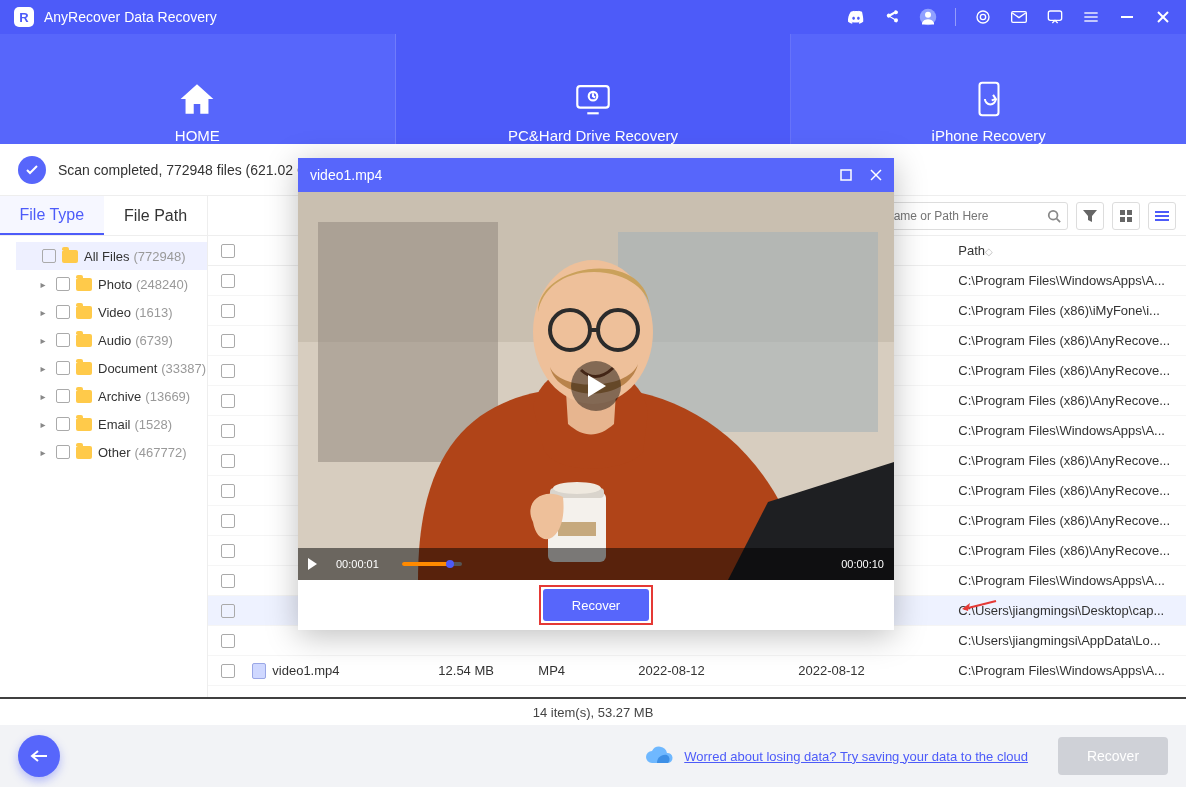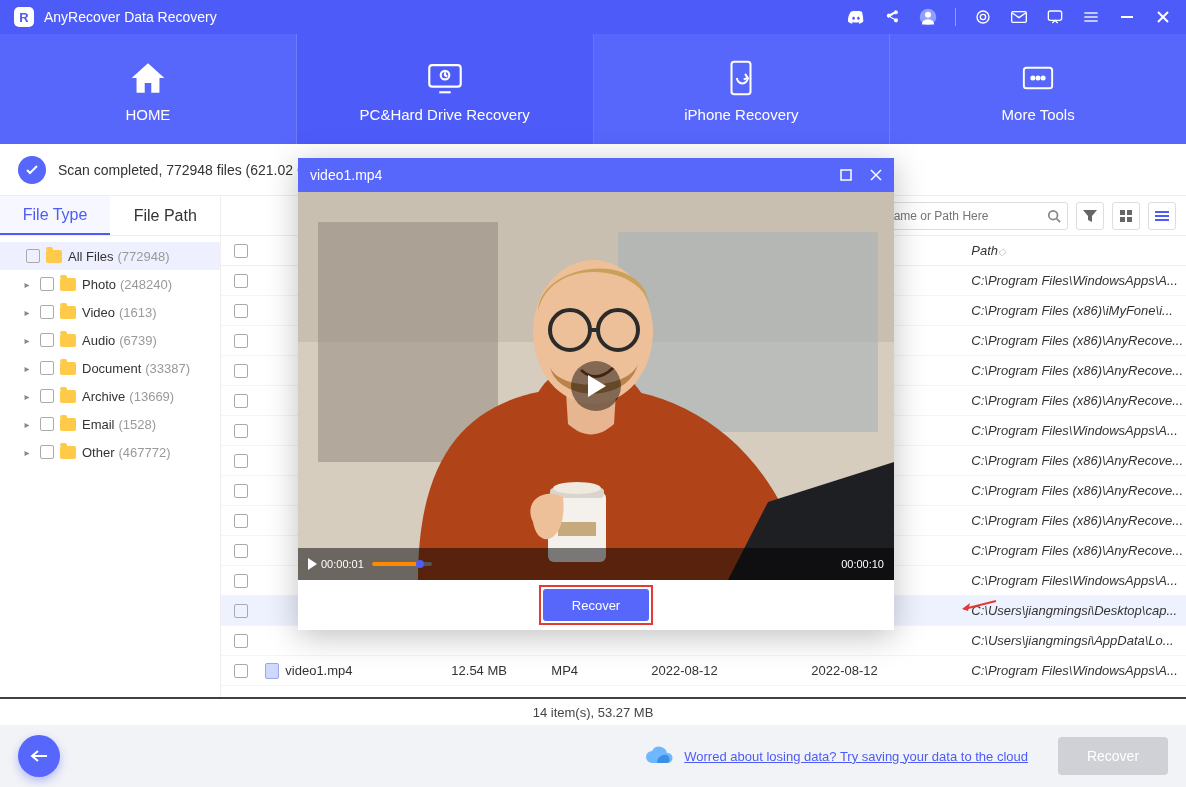--- a/index.html
+++ b/index.html
@@ -6,36 +6,36 @@
   body { width: 1186px; height: 787px; background: #fff; overflow: hidden; position: relative; }
 
   .titlebar { height: 34px; background: #4d5bf9; display: flex; align-items: center; padding: 0 14px; color: #fff; }
   .titlebar .logo { width: 20px; height: 20px; background: #fff; border-radius: 5px; display:flex; align-items:center; justify-content:center; color:#4d5bf9; font-weight:bold; font-size:13px; margin-right: 10px;}
   .titlebar .app-title { font-size: 14px; }
   .titlebar .spacer { flex: 1; }
   .titlebar .titlebar-icons { display: flex; gap: 18px; align-items: center; }
   .titlebar .titlebar-icons span { width: 18px; display:flex; justify-content:center; cursor:pointer; }
 
   .topnav { height: 110px; background: #5766fb; display: flex; }
-  .topnav .nav-item { flex: 1; display: flex; flex-direction: column; align-items: center; justify-content: center; color: #fff; font-size: 15px; border-right: 1px solid rgba(255,255,255,0.15); cursor:pointer; }
+  .topnav .nav-item { flex: 1; display: flex; flex-direction: column; align-items: center; justify-content: flex-end; color: #fff; font-size: 15px; border-right: 1px solid rgba(255,255,255,0.15); cursor:pointer; }
   .topnav .nav-item:last-child{border-right:none;}
   .topnav .nav-item .nav-icon { height: 44px; display: flex; align-items: center; justify-content:center; margin-bottom: 6px; }
   .topnav .nav-item.active { background: #4d5bf9; }
 
   .status-bar { height: 52px; display: flex; align-items: center; padding: 0 18px; border-bottom: 1px solid #eee; color: #333; font-size: 14px; }
   .status-bar .status-icon { width: 28px; height: 28px; background: #5766fb; border-radius: 50%; display:flex; align-items:center; justify-content:center; margin-right: 12px; }
 
   .content { display: flex; height: calc(100% - 34px - 110px - 52px - 28px - 62px); position:relative; }
 
   .sidebar { width: 256px; border-right: 1px solid #eee; display:flex; flex-direction:column; }
   .sidebar-tabs { display: flex; height: 40px; border-bottom: 1px solid #eee; }
   .sidebar-tabs .tab { flex: 1; display:flex; align-items:center; justify-content:center; font-size: 16px; color:#333; cursor:pointer; }
   .sidebar-tabs .tab.active { color: #4d5bf9; border-bottom: 2px solid #4d5bf9; background:#f6f7ff; }
   .tree { padding: 6px 0; overflow:auto; flex:1; }
-  .tree .tree-row { display:flex; align-items:center; height:28px; padding-left: 6px; font-size:13px; color:#333; cursor:pointer; }
+  .tree .tree-row { display:flex; align-items:center; height:28px; padding-left: 6px; font-size:13px; color:#333; cursor:pointer;margin-left:16px; }
   .tree .tree-row.root { background:#eef0ff; }
   .tree .tree-row .chev { width: 14px; color:#888; font-size:10px; text-align:center; }
   .tree .tree-row .cb { width:14px; height:14px; border:1px solid #aaa; border-radius:2px; margin: 0 6px; }
   .tree .tree-row .folder-ico { width:16px; height:13px; background:#ffca4a; border-radius:2px; margin-right:6px; position:relative; }
   .tree .tree-row .folder-ico::before{content:""; position:absolute; top:-3px; left:0; width:7px; height:3px; background:#ffca4a; border-radius:2px 2px 0 0;}
   .tree .tree-row .count { color:#999; margin-left:4px; }
   .tree .sub .tree-row { padding-left: 20px; }
 
   .main-area { flex: 1; display:flex; flex-direction:column; }
   .toolbar { height: 40px; display:flex; align-items:center; padding: 0 10px; border-bottom:1px solid #eee; gap:8px; }
@@ -47,42 +47,42 @@
   .table-header { display:flex; height:30px; align-items:center; border-bottom:1px solid #eee; color:#333; background:#fff; position:sticky; top:0; }
   .table-row { display:flex; height:30px; align-items:center; border-bottom:1px solid #f5f5f5; color:#333; }
   .table-row.selected { background:#eef2ff; }
   .col-cb { width:40px; display:flex; justify-content:center; }
   .col-cb .cb { width:14px; height:14px; border:1px solid #aaa; border-radius:2px; }
   .col-name { width:190px; display:flex; align-items:center; gap:6px; padding-left:4px; }
   .col-size { width:100px; }
   .col-type { width:100px; }
   .col-created { width:160px; }
   .col-modified { width:160px; }
-  .col-path { flex:1; padding-right:3px; white-space:nowrap; overflow:hidden; text-overflow:ellipsis;font-style:italic; }
+  .col-path { flex:1; padding-right:16px; white-space:nowrap; overflow:hidden; text-overflow:ellipsis; }
   .sort-caret { color:#bbb; margin-left:auto; margin-right:10px; font-size:10px; }
   .file-ico { width:14px; height:16px; background:#cfd8ff; border:1px solid #9aa7e6; border-radius:2px; display:inline-block; }
 
   .summary-bar { height:28px; display:flex; align-items:center; justify-content:center; font-size:13px; color:#444; border-top:2px solid #404040; background:#fff; }
 
   .footer { height:62px; background:#f2f3f6; display:flex; align-items:center; padding:0 18px; }
   .footer .back-btn { width:42px; height:42px; border-radius:50%; background:#5766fb; display:flex; align-items:center; justify-content:center; color:#fff; box-shadow:0 4px 10px rgba(87,102,251,.4); cursor:pointer; }
   .footer .cloud-link { margin-left:auto; display:flex; align-items:center; gap:10px; font-size:13px; }
   .footer .cloud-link a { color:#4d5bf9; text-decoration:underline; cursor:pointer; }
   .footer .recover-btn { margin-left:30px; width:110px; height:38px; background:#cfd1d7; border:none; border-radius:4px; color:#fff; font-size:14px; cursor:pointer; }
 
   
   .preview { position:absolute; left:298px; top:158px; width:596px; background:#fff; box-shadow:0 6px 30px rgba(0,0,0,.25); z-index:50; }
   .preview-title { height:34px; background:#5766fb; color:#fff; display:flex; align-items:center; padding:0 12px; font-size:14px; }
   .preview-title .spacer{flex:1;}
   .preview-title .win-icons{display:flex; gap:18px;}
   .preview-title .win-icons span{cursor:pointer; font-size:15px;}
   .preview-video { position:relative; height:388px; background: linear-gradient(135deg,#bfa98c 0%, #a5602c 40%, #3a2f28 100%); overflow:hidden; }
   .preview-video .svg-person{position:absolute; inset:0;}
   .play-overlay { position:absolute; left:50%; top:50%; transform:translate(-50%,-50%); width:50px; height:50px; border-radius:50%; background:rgba(0,0,0,.45); display:flex; align-items:center; justify-content:center; cursor:pointer; }
-  .controls { position:absolute; bottom:0; left:0; right:0; height:32px; background:rgba(0,0,0,.5); display:flex; align-items:center; padding:0 10px; color:#fff; font-size:11px; gap:4px; }
+  .controls { position:absolute; bottom:0; left:0; right:0; height:32px; background:rgba(0,0,0,.5); display:flex; align-items:center; padding:0 10px; color:#fff; font-size:11px; gap:19px; }
   .controls .play-small{width:0;height:0;border-left:9px solid #fff;border-top:6px solid transparent;border-bottom:6px solid transparent; cursor:pointer;}
   .controls .progress{ flex: 0 0 60px; height:4px; background:#555; border-radius:2px; position:relative; margin:0 4px; }
   .controls .progress .fill{position:absolute; left:0; top:0; height:100%; width:80%; background:#ff8a00; border-radius:2px;}
   .controls .progress .dot{position:absolute; right:-4px; top:-2px; width:8px; height:8px; background:#4d5bf9; border-radius:50%;}
   .controls .dur{margin-left:auto;}
   .preview-footer { height:50px; display:flex; align-items:center; justify-content:center; background:#fff; position:relative; }
   .highlight-box { border:2px solid #e53935; padding:2px; display:inline-flex; }
   .recover-inner-btn { width:106px; height:32px; background:#5766fb; color:#fff; border:none; border-radius:3px; font-size:13px; cursor:pointer; }
   .red-arrow { position:absolute; left:660px; top:50%; transform:translateY(-50%); }
 
@@ -175,31 +175,20 @@
   </div>
   <div class="nav-item">
     <div class="nav-icon">
         <svg width="28" height="38" viewBox="0 0 18 28" fill="none" stroke="#fff" stroke-width="1.5">
           <rect x="2" y="2" width="14" height="24" rx="2"></rect>
           <path d="M6 14a4 4 0 108 0"></path>
           <path d="M12 11l2 3-3 1"></path>
         </svg>
       </div>
     <span>iPhone Recovery</span>
-  </div>
-  <div class="nav-item">
-    <div class="nav-icon">
-        <svg width="36" height="30" viewBox="0 0 28 22" fill="none" stroke="#fff" stroke-width="1.5">
-          <rect x="3" y="3" width="22" height="16" rx="2"></rect>
-          <circle cx="10" cy="11" r="1.2" fill="#fff"></circle>
-          <circle cx="14" cy="11" r="1.2" fill="#fff"></circle>
-          <circle cx="18" cy="11" r="1.2" fill="#fff"></circle>
-        </svg>
-      </div>
-    <span>More Tools</span>
   </div>
 </div>
 
 <div class="status-bar">
   <div class="status-icon">
       <svg width="16" height="16" viewBox="0 0 16 16" fill="none" stroke="#fff" stroke-width="2">
         <path d="M3 8l3 3 7-7"></path>
       </svg>
     </div>
   <span>Scan completed, 772948 files (621.02 G</span>

